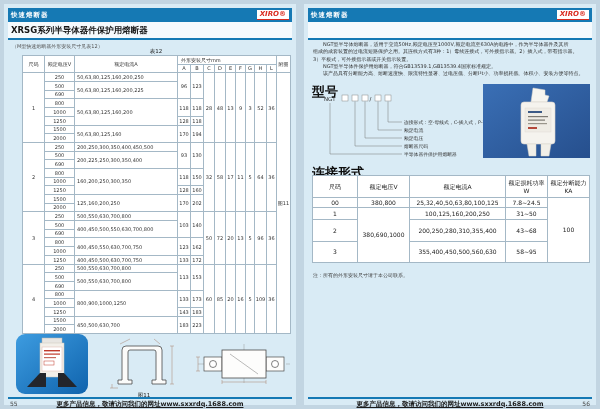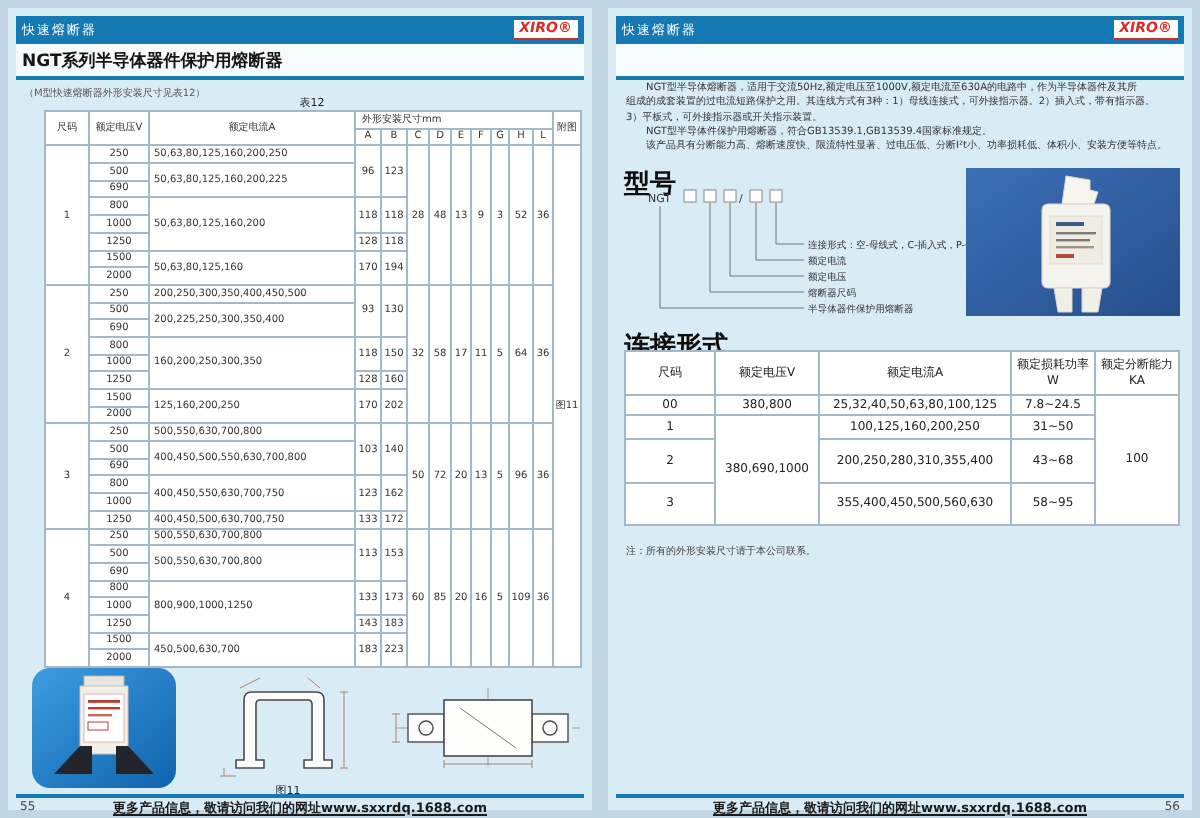--- a/index.html
+++ b/index.html
@@ -2,21 +2,21 @@
 <html><head>
 <meta charset="utf-8">
 <style>
   html,body{margin:0;padding:0}
   .canvas{position:relative;width:600px;height:409px;background:#c2d5e2;overflow:hidden;
           font-family:"DejaVu Sans",sans-serif;color:#333}
   .page{position:absolute;top:4px;width:292px;height:401px;background:#d9ebf5}
   .pl{left:4px}.pr{left:304px}
   .topbar{position:absolute;left:4px;top:4px;width:284px;height:14px;background:#1579b4;color:#fff;
           display:flex;align-items:center;justify-content:space-between;padding:0 3px;box-sizing:border-box}
-  .barlbl{font-size:6.5px;font-weight:normal;letter-spacing:1px}
+  .barlbl{font-size:6.5px;font-weight:bold;letter-spacing:1px}
   .logo{background:#fff;color:#d92b1f;font-size:7px;font-weight:bold;font-style:italic;
         padding:0 3px;line-height:9px;border-bottom:1.5px solid #d92b1f;white-space:nowrap}
   .titleband{position:absolute;left:4px;top:18px;width:284px;height:16px;background:#f5fafd}
   .ptitle{position:absolute;left:7px;top:21px;font-size:8.5px;font-weight:bold;color:#151515;white-space:nowrap}
   .trule{position:absolute;left:4px;top:34px;width:284px;height:2px;background:#1579b4}
   .subtitle{position:absolute;left:8px;top:38.5px;font-size:5px;color:#555;white-space:nowrap}
   .tcap{position:absolute;left:18px;top:44px;width:268px;text-align:center;font-size:5.5px;color:#222}
   .dimtbl{position:absolute;left:18px;top:51px;width:268px;height:279px;border-collapse:collapse;
           table-layout:fixed;background:#fff;font-size:5px;color:#333}
   .dimtbl th,.dimtbl td{border:0.5px solid #a4b8c6;padding:0;text-align:center;line-height:1.25;
@@ -50,21 +50,21 @@
 <body>
 
 <div class="canvas">
 
   <div class="page pl">
     <div class="topbar">
       <span class="barlbl">快速熔断器</span>
       <span class="logo">XIRO®</span>
     </div>
     <div class="titleband"></div>
-    <div class="ptitle">NGT系列半导体器件保护用熔断器</div>
+    <div class="ptitle">XRSG系列半导体器件保护用熔断器</div>
     <div class="trule"></div>
     <div class="subtitle">（M型快速熔断器外形安装尺寸见表12）</div>
     <div class="tcap">表12</div>
 
     <table class="dimtbl">
       <colgroup>
           <col style="width:22px">
           <col style="width:30px">
           <col style="width:103px">
           <col style="width:13px">

